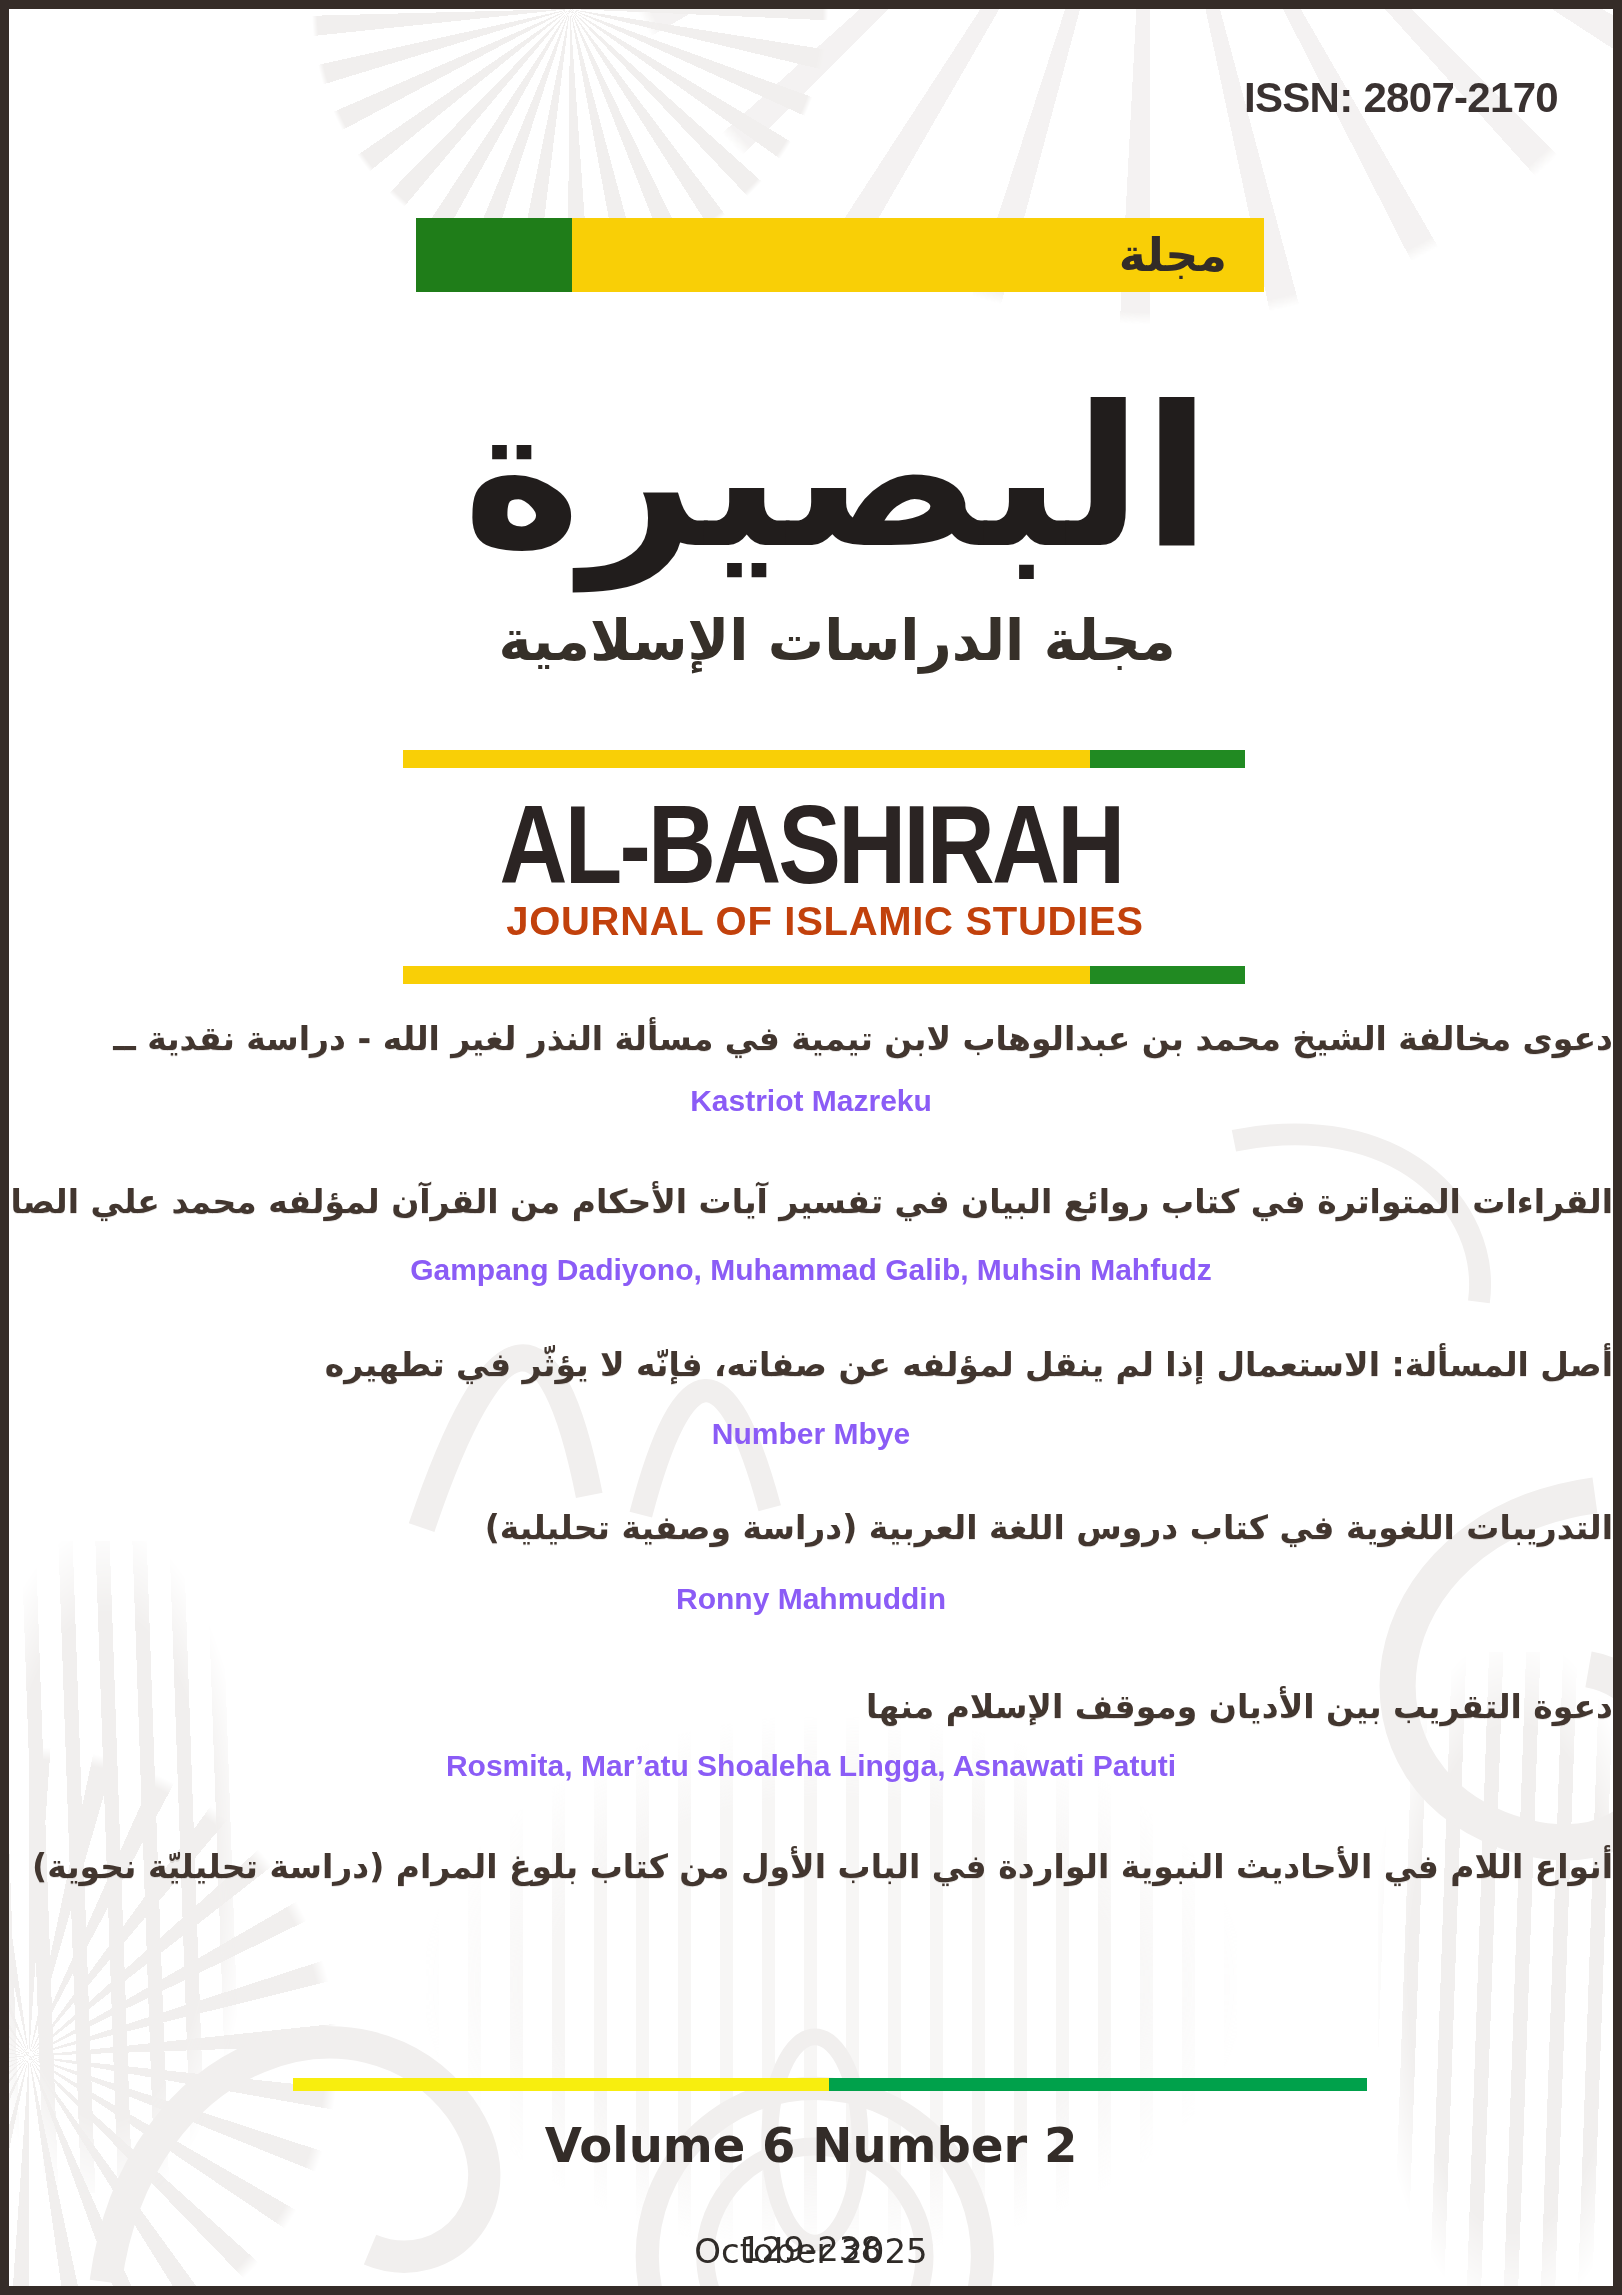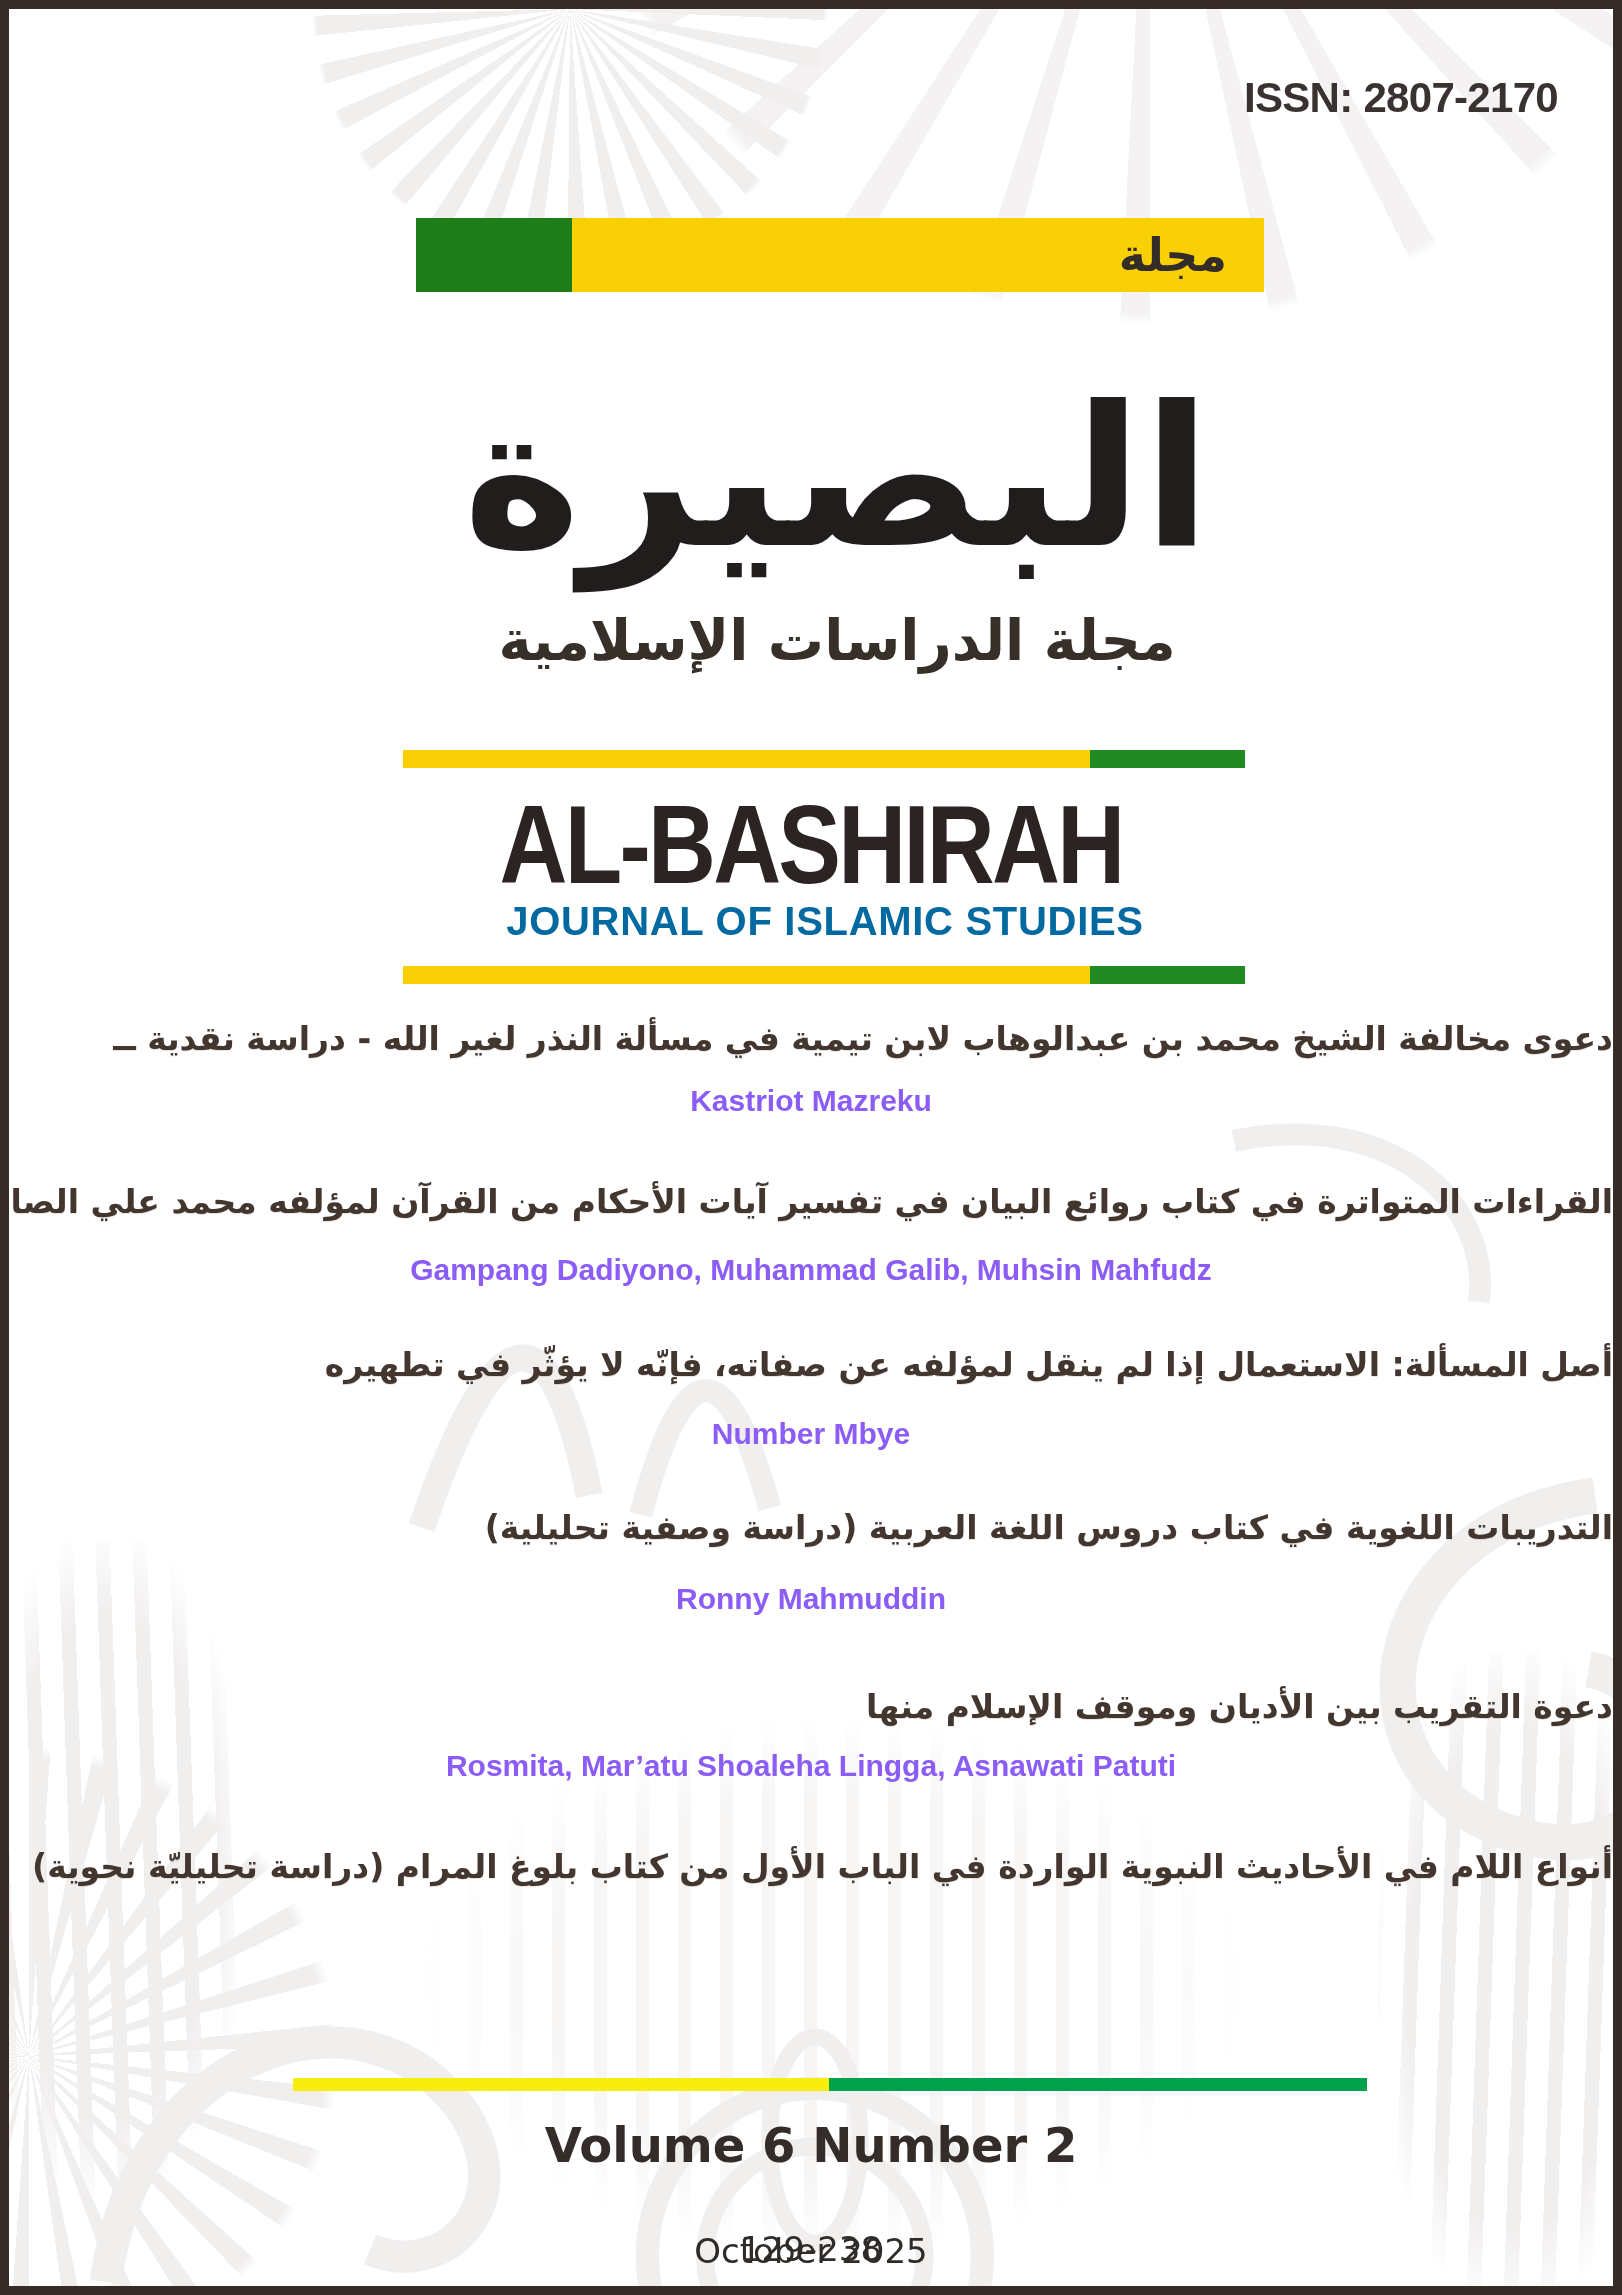--- a/index.html
+++ b/index.html
@@ -85,21 +85,21 @@
   .divider-2{top:957px;}
   .dv-yellow{flex:1;background:#f9cf06;}
   .dv-green{width:155px;background:#218a22;}
   .title-en{
     position:absolute;left:0;right:0;top:780px;text-align:center;
     font-weight:bold;font-size:112px;line-height:1;letter-spacing:-3.3px;color:#2b2423;
     transform:scaleX(.84);transform-origin:50% 50%;
   }
   .subtitle-en{
     position:absolute;left:0;right:0;top:892px;text-align:center;
-    font-weight:bold;font-size:40px;line-height:1;letter-spacing:0.7px;color:#0369a1;padding-left:28px;
+    font-weight:bold;font-size:40px;line-height:1;letter-spacing:0.7px;color:#c2410c;padding-left:28px;
   }
   .ar-title{
     position:absolute;left:0;right:0;text-align:right;direction:rtl;
     font-family:"DejaVu Sans",sans-serif;font-weight:bold;font-size:33px;line-height:1.5;
     color:#42362f;white-space:nowrap;text-shadow:0 1.3px 0 rgba(60,45,35,.12);
   }
   .authors{
     position:absolute;left:0;right:0;text-align:center;
     font-weight:bold;font-size:30px;line-height:1.2;color:#8b5cf6;
   }

